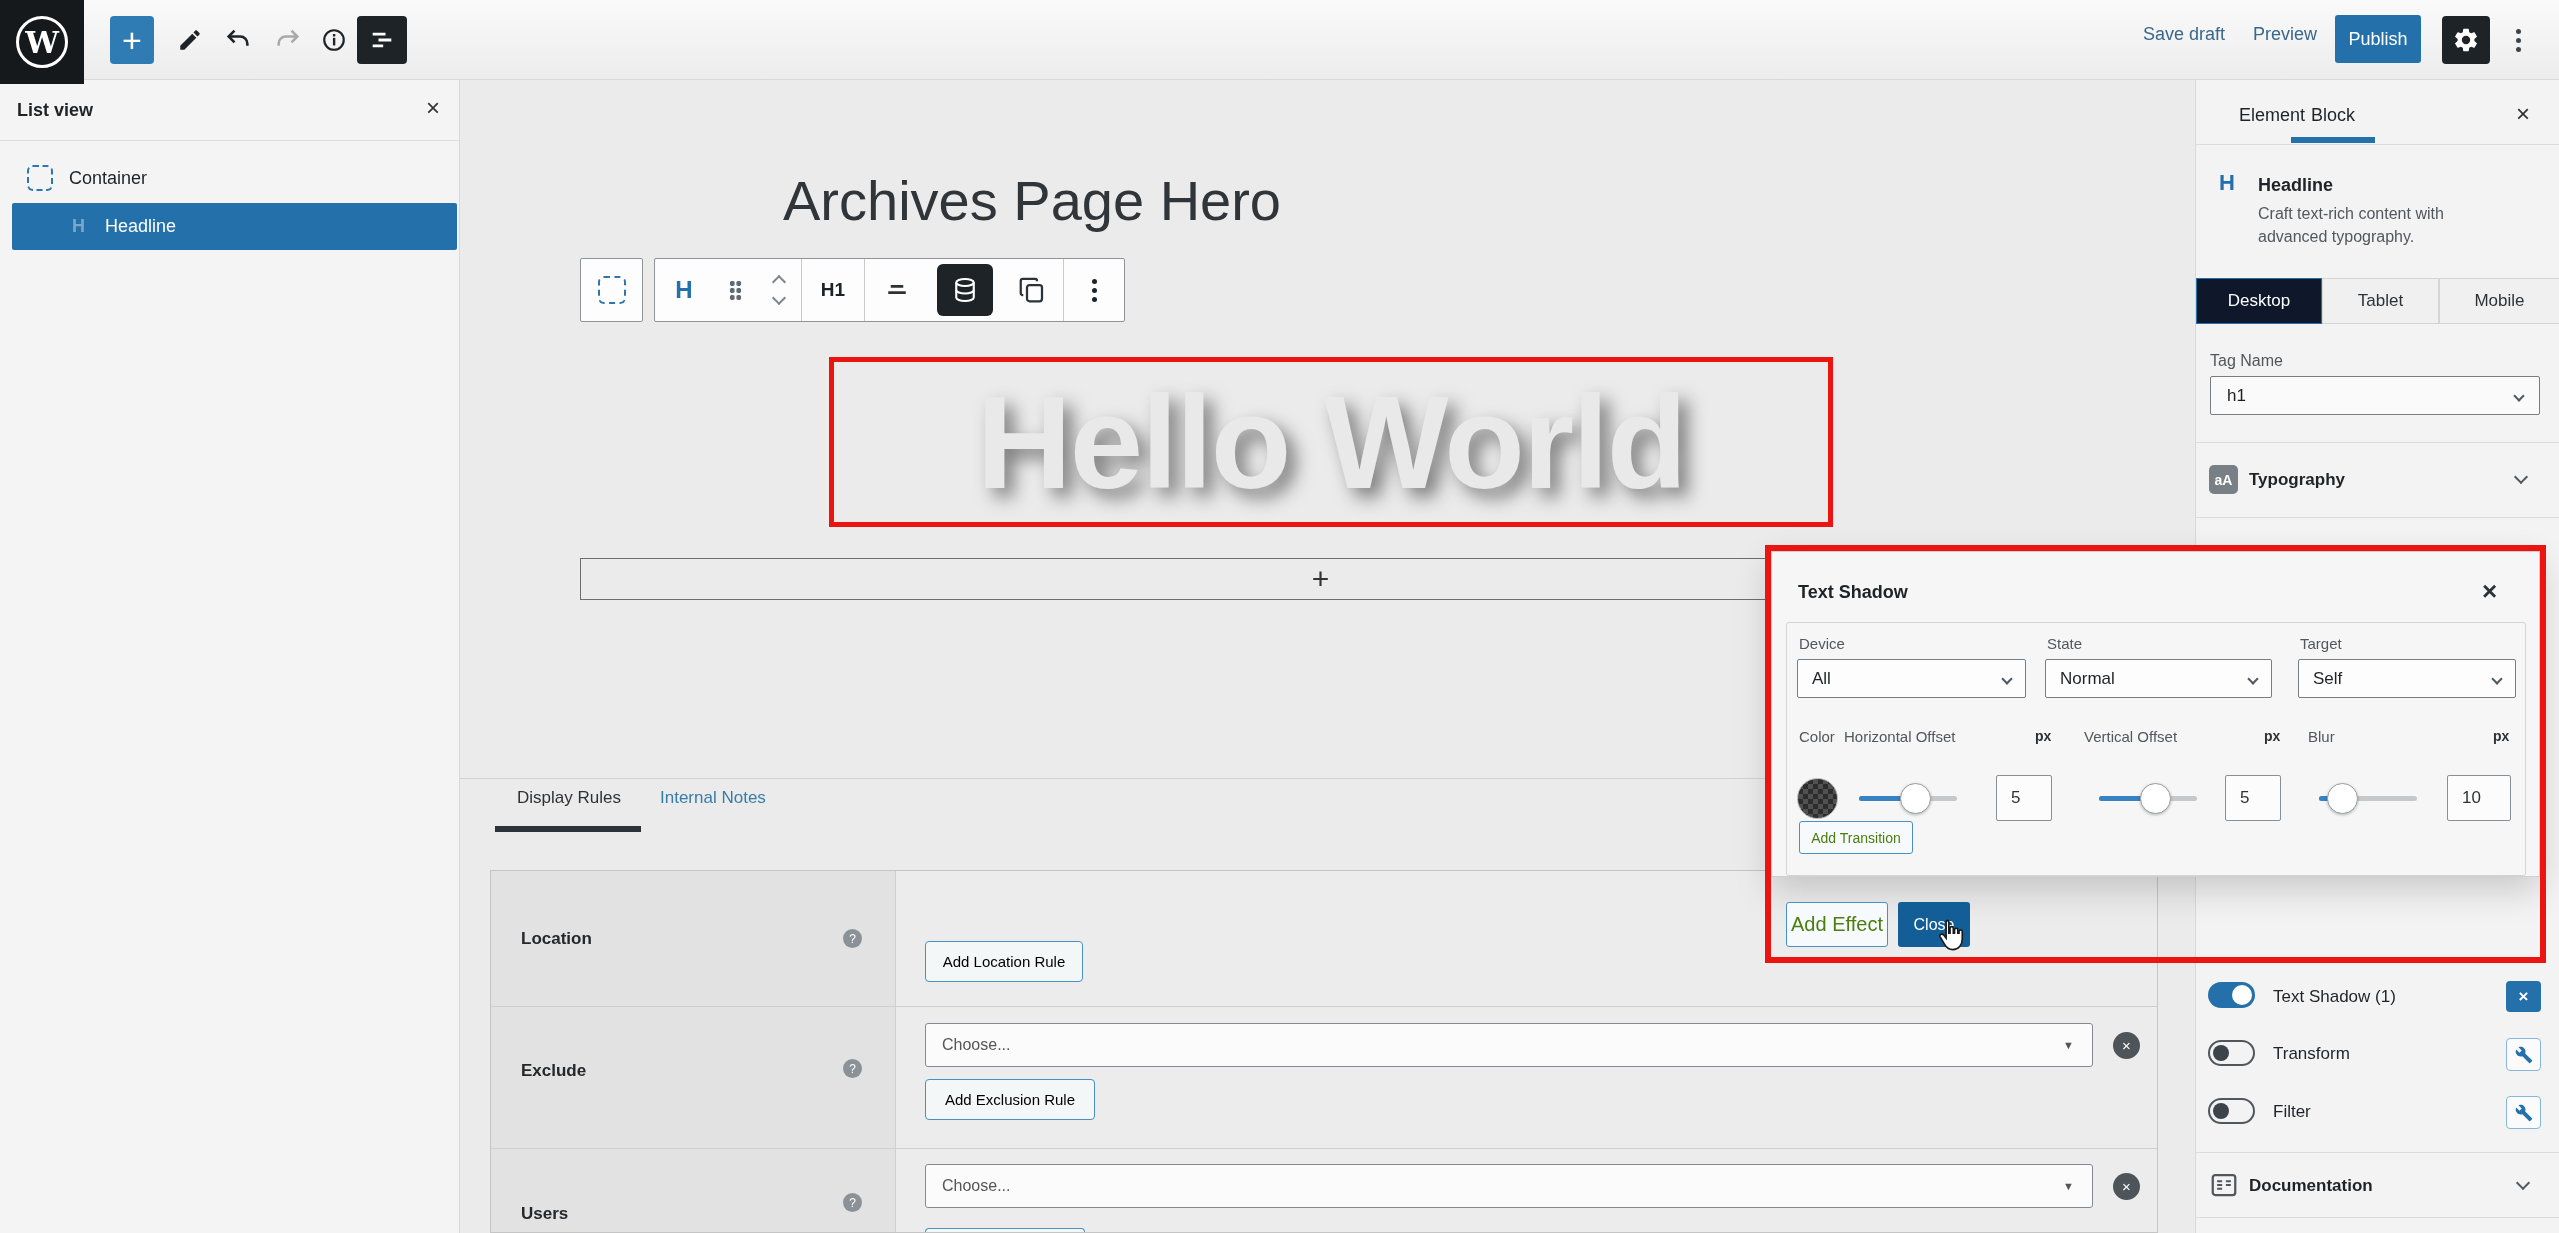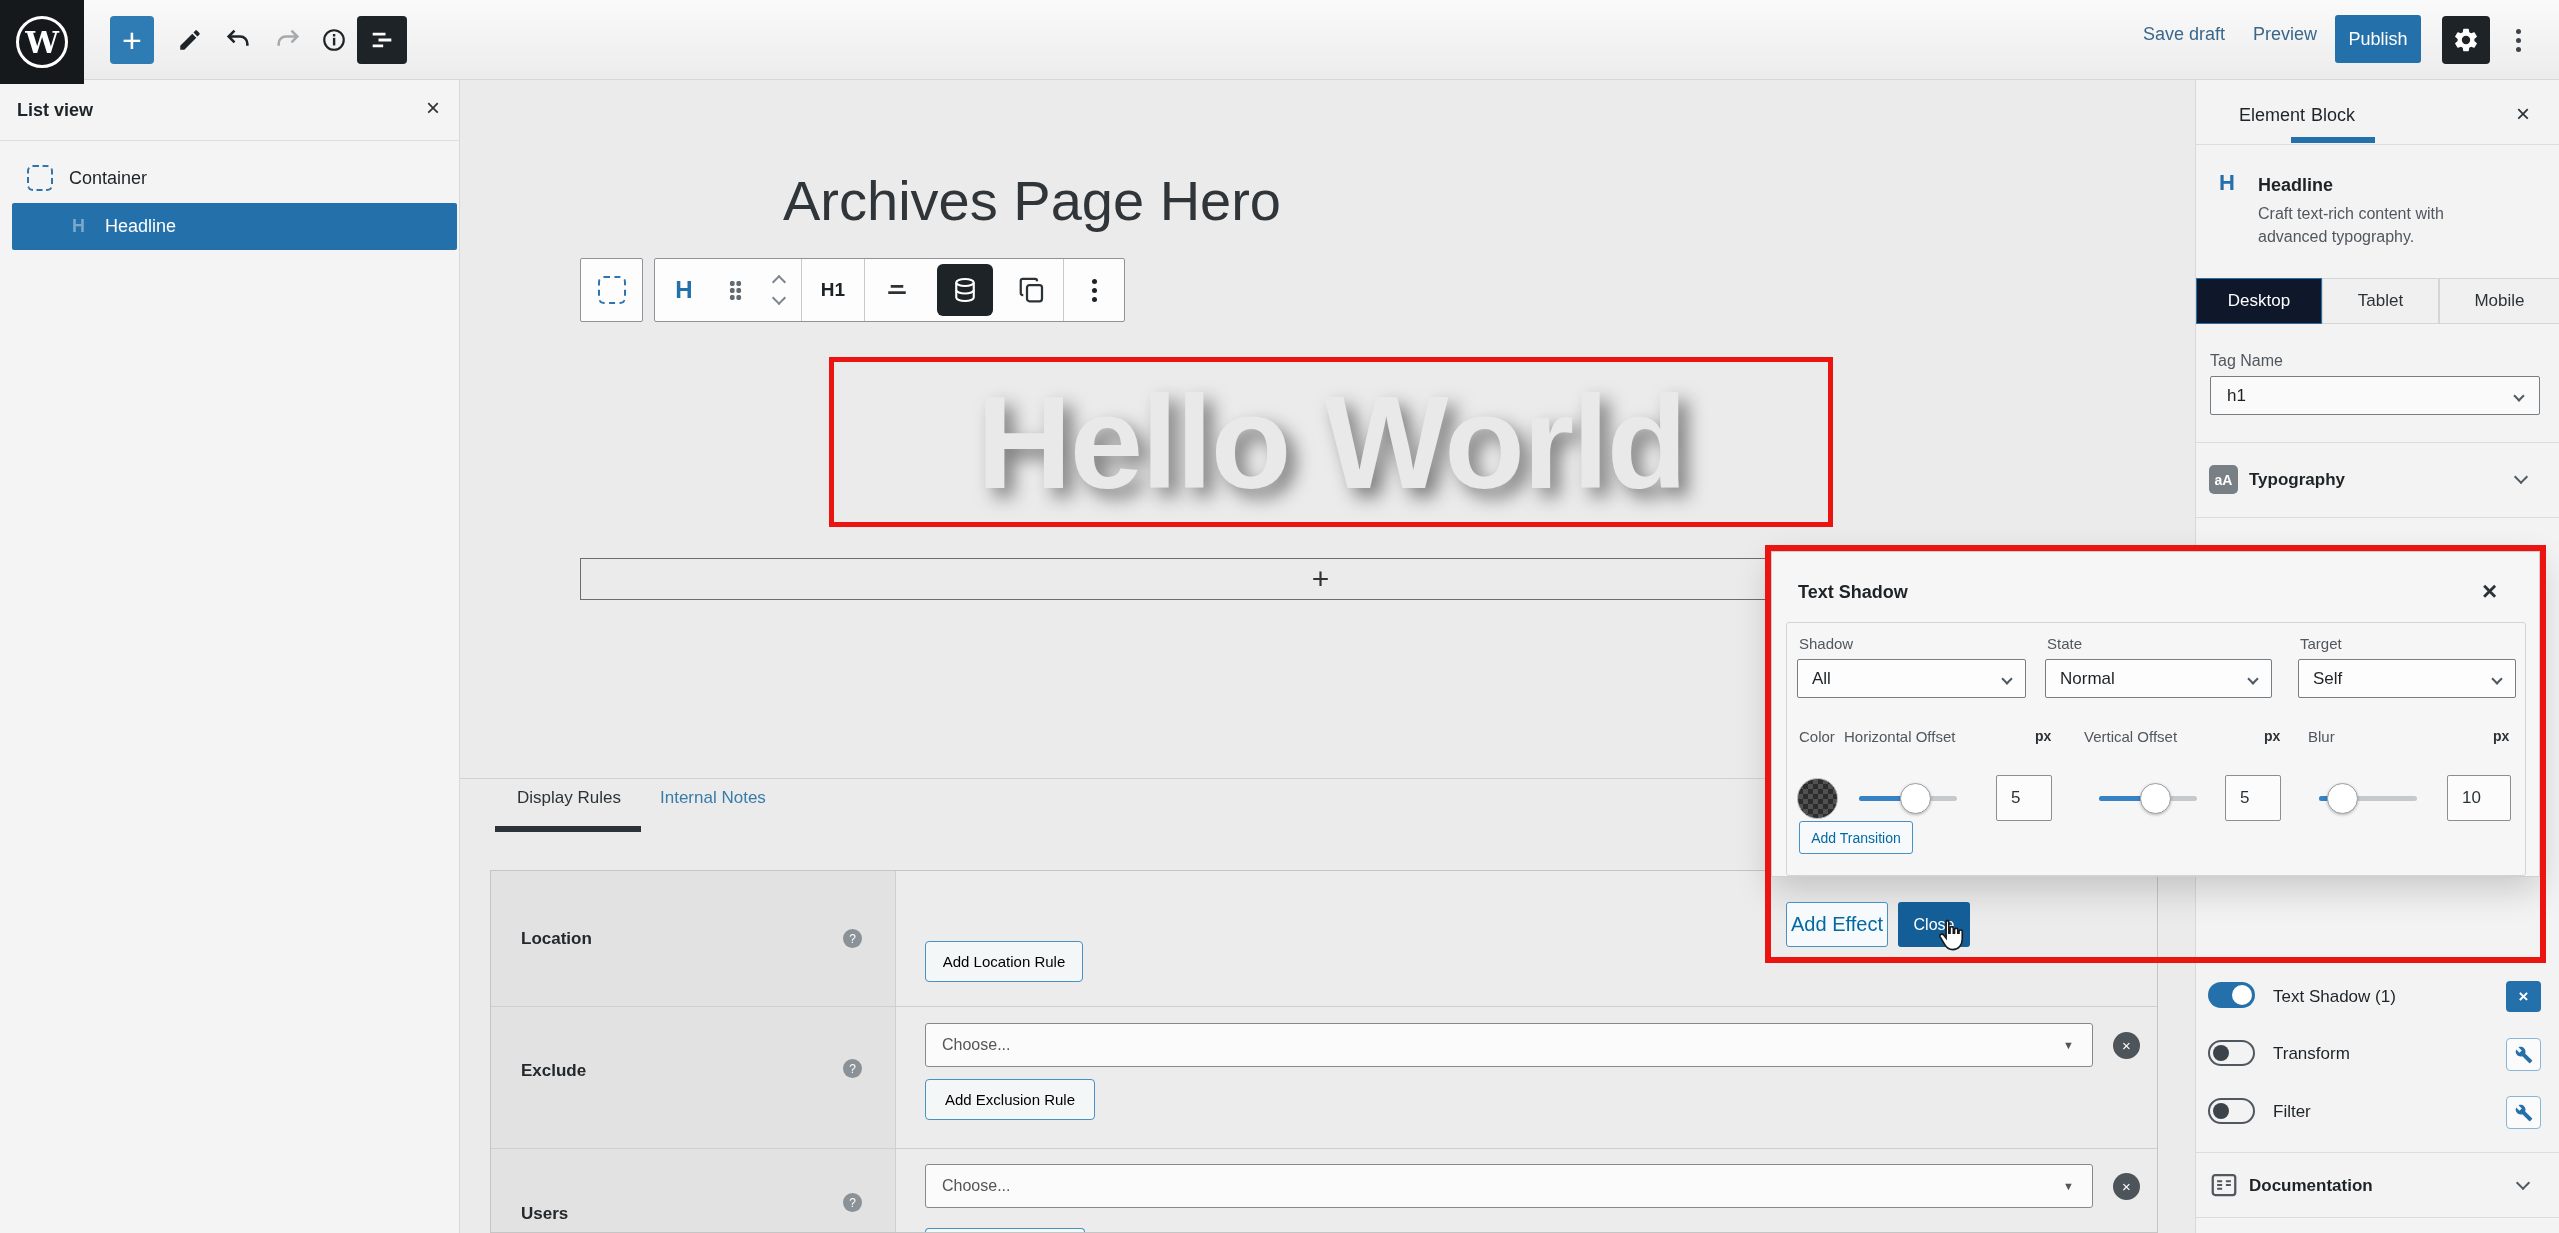--- a/index.html
+++ b/index.html
@@ -78,21 +78,21 @@
   .pp-lbl { position:absolute; font-size:15px; color:#50575e; }
   .pp-select { position:absolute; height:39px; background:#fdfdfd; border:1.5px solid #767d83; border-radius:2px; display:flex; align-items:center; padding:0 14px; font-size:17px; color:#1d2327; }
   .pp-select .chv { position:absolute; right:14px; width:8px; height:8px; border-width:2px; }
   .pp-num { position:absolute; top:152px; height:46px; background:#fcfcfc; border:1.5px solid #8a8f94; border-radius:2px; font-size:17px; color:#2c3338; display:flex; align-items:center; padding-left:14px; }
   .pp-px { position:absolute; top:105px; font-size:14px; font-weight:bold; color:#2c3338; }
   .slider-track { position:absolute; top:173px; height:5px; background:#c6c9cc; border-radius:3px; }
   .slider-fill { position:absolute; left:0; top:0; height:5px; background:#3582c4; border-radius:3px; }
   .slider-handle { position:absolute; top:-13px; width:31px; height:31px; border-radius:50%; background:#fff; border:1.5px solid #9aa0a5; box-shadow:0 1px 3px rgba(0,0,0,.25); }
   .swatch { position:absolute; left:10px; top:155px; width:41px; height:41px; border-radius:50%; border:1px solid #b5b5b5;
             background-image:repeating-conic-gradient(#515151 0 25%, #2d2d2d 0 50%); background-size:10px 10px; }
-  .pp-btn-outline { position:absolute; background:#f6fafc; border:1.5px solid #4a90c2; border-radius:3px; color:#0369a1; display:flex; align-items:center; justify-content:center; }
+  .pp-btn-outline { position:absolute; background:#f6fafc; border:1.5px solid #4a90c2; border-radius:3px; color:#4d7c0f; display:flex; align-items:center; justify-content:center; }
   .pp-close-btn { position:absolute; background:#135e96; border-radius:3px; color:#fff; display:flex; align-items:center; justify-content:center; }
 </style>
 </head>
 <body>
 
 <header class="topbar">
   <div class="wp-badge">
     <div class="wp-ring">W</div>
   </div>
   <div class="tb-btn tb-plus">
@@ -302,21 +302,21 @@
   <span class="abs" style="left:53px; top:1096px; font-size:17px; font-weight:bold; color:#1d2327;">Documentation</span>
   <span class="chv" style="position:absolute; left:322px; top:1098px;"></span>
   <div class="sb-divider" style="top:1137px;"></div>
 </aside>
 
 <div class="popup">
   <div class="pp-title">Text Shadow</div>
   <span class="abs x-glyph" style="left:710px; top:26px; font-size:26px; font-weight:bold;">×</span>
 
   <div class="pp-card">
-    <span class="pp-lbl" style="left:12px; top:12px;">Shadow</span>
+    <span class="pp-lbl" style="left:12px; top:12px;">Device</span>
     <div class="pp-select" style="left:10px; top:36px; width:229px;">
       <span>All</span>
         <span class="chv"></span>
     </div>
     <span class="pp-lbl" style="left:260px; top:12px;">State</span>
     <div class="pp-select" style="left:258px; top:36px; width:227px;">
       <span>Normal</span>
         <span class="chv"></span>
     </div>
     <span class="pp-lbl" style="left:513px; top:12px;">Target</span>

